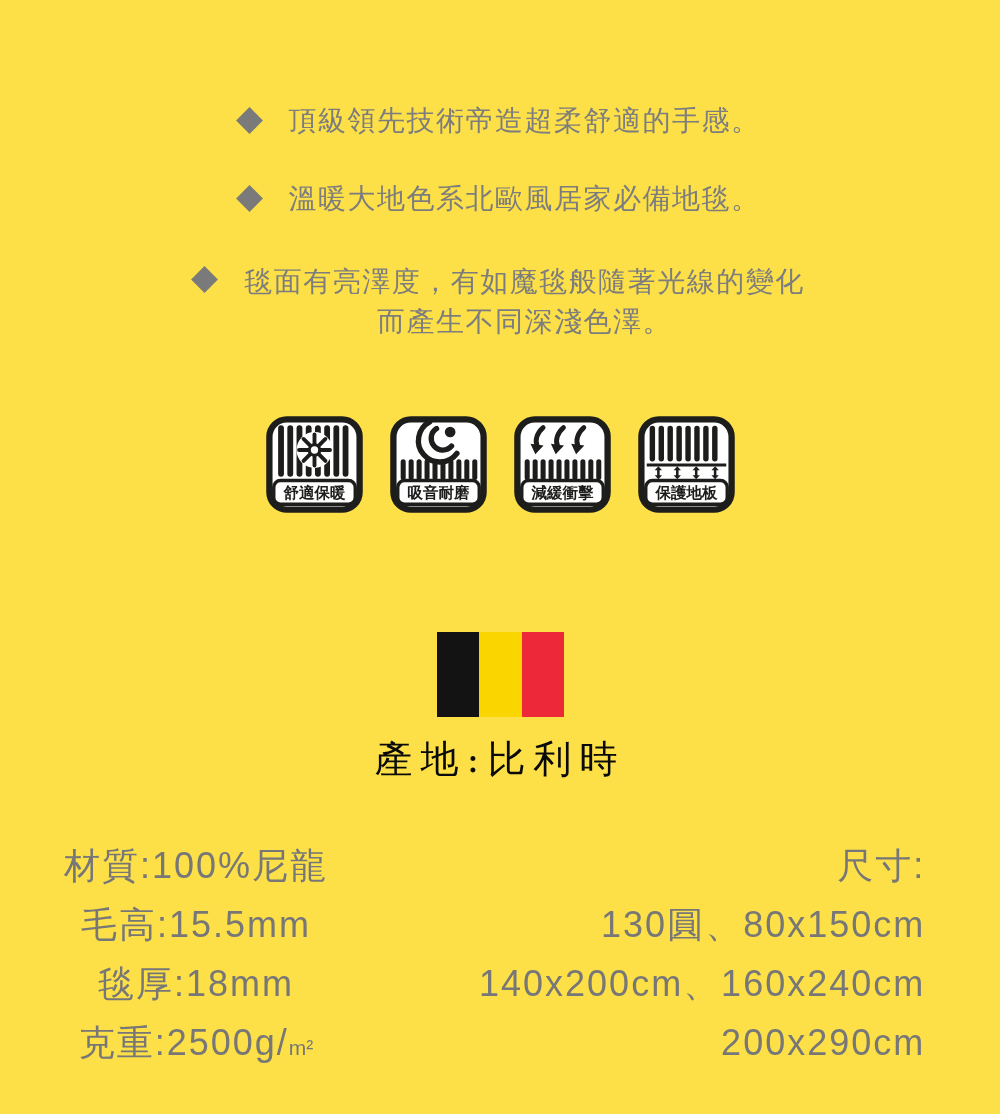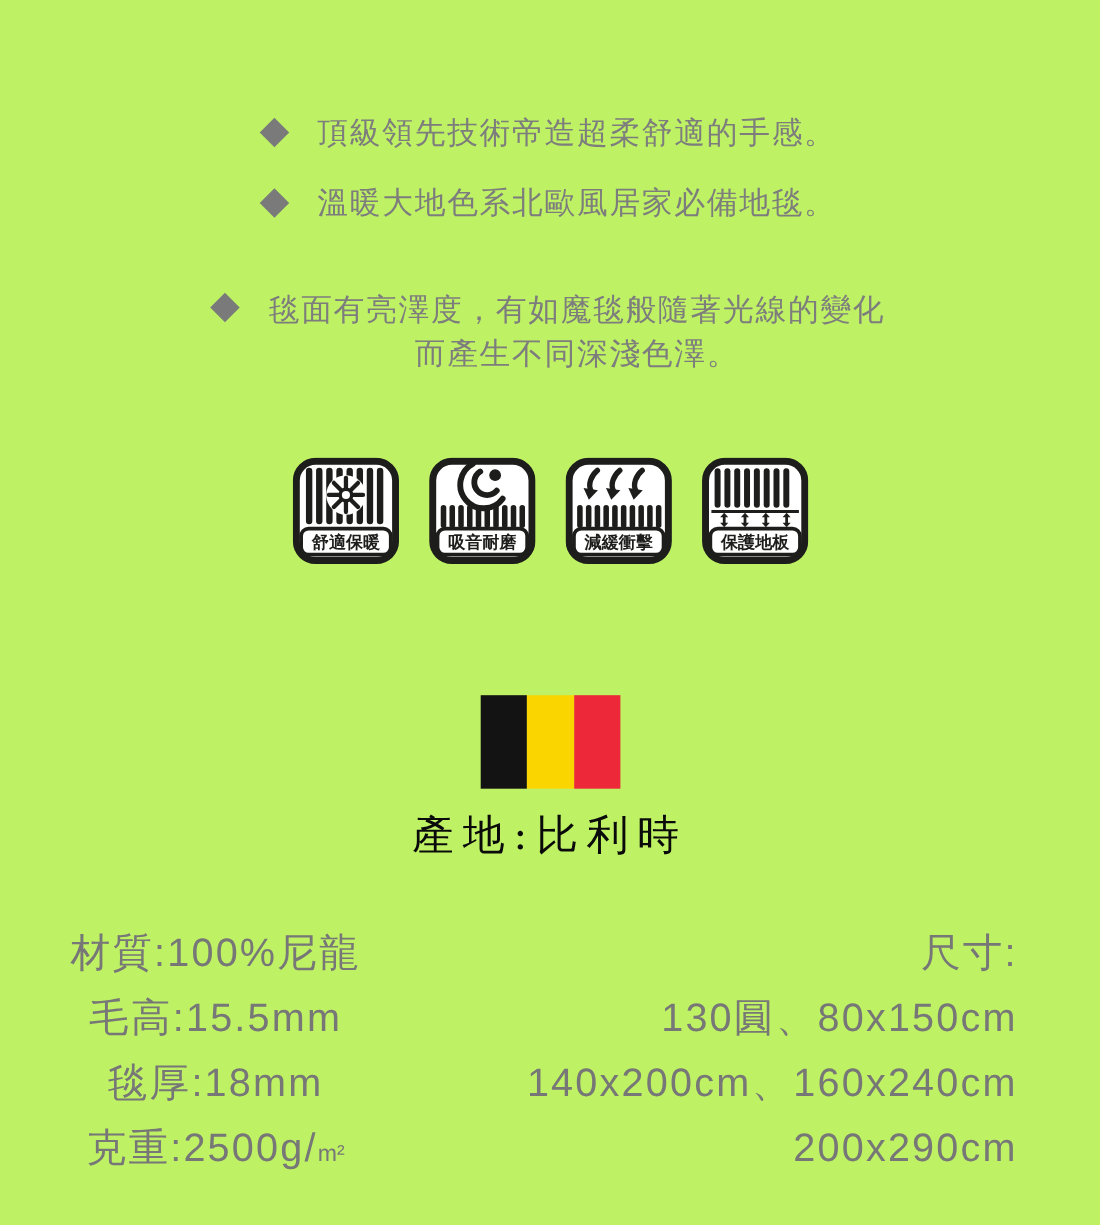--- a/index.html
+++ b/index.html
@@ -1,19 +1,19 @@
 <!DOCTYPE html>
 <html><head>
 <meta charset="utf-8">
 <style>
   html,body{margin:0;padding:0;background:#ffffff;}
   .page{
     position:relative;
     width:1000px;height:1114px;
-    background:#bef264;
+    background:#fde047;
     overflow:hidden;
     font-family:"Liberation Sans","DejaVu Sans",sans-serif;
   }
   
   .bullet-row{
     position:absolute;left:0;width:100%;
     display:flex;justify-content:center;align-items:flex-start;
     gap:30px;
   }
   .diamond{
@@ -70,21 +70,21 @@
 
 <div class="page">
 
   <div class="bullet-row" style="top:103px">
     <span class="diamond"></span>
     <div class="bullet-text">
       <span>頂級領先技術帝造超柔舒適的手感。</span>
     </div>
   </div>
 
-  <div class="bullet-row" style="top:167px">
+  <div class="bullet-row" style="top:181px">
     <span class="diamond"></span>
     <div class="bullet-text">
       <span>溫暖大地色系北歐風居家必備地毯。</span>
     </div>
   </div>
 
   <div class="bullet-row" style="top:262px">
     <span class="diamond"></span>
     <div class="bullet-text">
       <span class="line">毯面有亮澤度，有如魔毯般隨著光線的變化</span>

